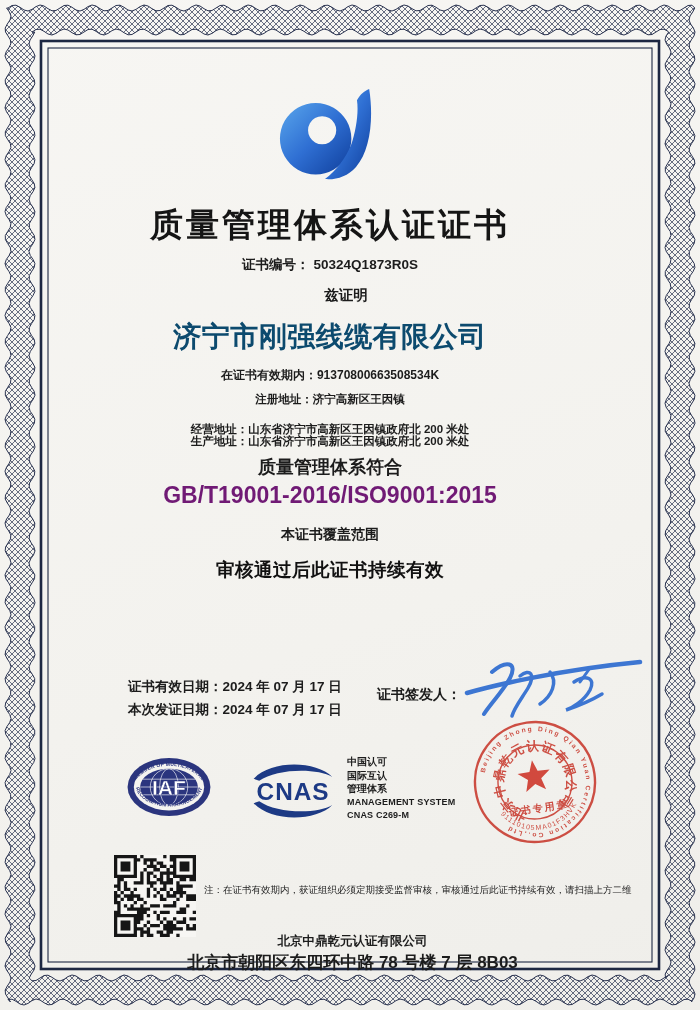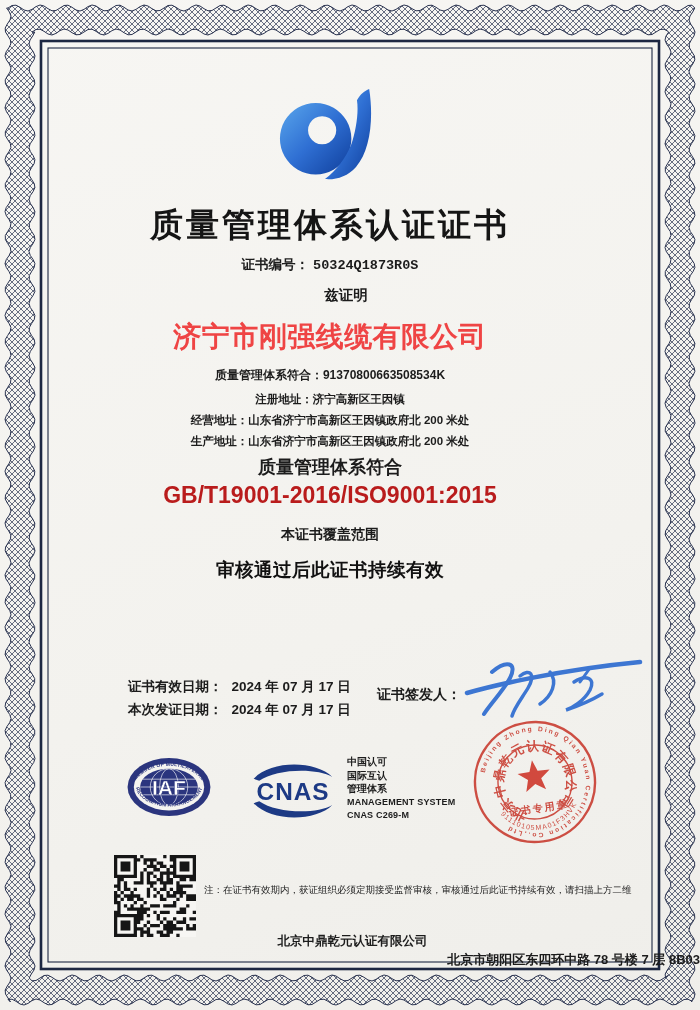--- a/index.html
+++ b/index.html
@@ -7,42 +7,42 @@
     width:700px;height:1010px;position:relative;overflow:hidden;
     background:linear-gradient(160deg,#f7f6f3 0%,#f3f2ee 60%,#efeeea 100%);
     font-family:"Liberation Sans","DejaVu Sans",sans-serif;
     color:#1c1c1c;
   }
   .abs{position:absolute;}
   .ctr{position:absolute;left:0;right:40px;text-align:center;}
   .ctrf{position:absolute;left:5px;right:0;text-align:center;}
   .title{top:203px;font-size:33px;font-weight:bold;letter-spacing:3px;color:#151515;}
   .certno{top:256px;font-size:13.5px;font-weight:600;}
-  .certno .val{margin-left:4px;font-family:Liberation Mono, monospace;}
+  .certno .val{margin-left:4px;}
   .certify{top:286px;font-size:14.5px;font-weight:600;padding-left:32px;}
-  .company{top:318px;font-size:28px;font-weight:bold;letter-spacing:0.5px;color:#ef4444;}
+  .company{top:318px;font-size:28px;font-weight:bold;letter-spacing:0.5px;color:#0c4a6e;}
   .credit{top:367px;font-size:12px;font-weight:bold;}
   .addr1{top:392px;}
-  .addr2{top:413px;}
+  .addr2{top:422px;}
   .addr3{top:434px;}
   .addr{font-size:11.5px;font-weight:bold;}
   .conform{top:455px;font-size:18px;font-weight:bold;}
-  .standard{top:482px;font-size:23px;font-weight:bold;letter-spacing:0px;color:#b91c1c;}
+  .standard{top:482px;font-size:23px;font-weight:bold;letter-spacing:0px;color:#701a75;}
   .scopehead{top:526px;font-size:14px;font-weight:bold;}
   .scope{top:557px;font-size:18.5px;font-weight:bold;letter-spacing:0.5px;color:#111;}
   .dates{position:absolute;left:128px;top:676px;}
   .date-row{display:flex;font-size:13.5px;font-weight:bold;line-height:22.5px;}
-  .date-row .dval{margin-left:9px;}
+  .date-row .dval{}
   .signer{position:absolute;left:377px;top:686px;font-size:14px;font-weight:bold;}
   .cnas-lines{position:absolute;left:347px;top:755px;line-height:13.5px;}
   .cnas-lines .cn{font-size:10px;font-weight:bold;}
   .cnas-lines .en{font-size:9px;font-weight:bold;letter-spacing:0.2px;}
   .note{position:absolute;left:204px;top:881px;width:440px;font-size:9.5px;line-height:17px;color:#222;}
   .org{top:933px;font-size:12.5px;font-weight:bold;}
-  .orgaddr{top:951px;font-size:13px;font-weight:600;text-align:right;}
+  .orgaddr{top:951px;font-size:17px;font-weight:600;}
   svg text{font-family:"Liberation Sans","DejaVu Sans",sans-serif;}
 </style>
 </head>
 <body>
 
 <svg class="abs" style="left:0;top:0" width="700" height="1010" viewBox="0 0 700 1010">
   <defs>
     <pattern id="xh" width="6" height="6" patternUnits="userSpaceOnUse">
       <path d="M0,0L6,6M6,0L0,6" stroke="#2a3350" stroke-width="0.7" fill="none"></path>
     </pattern>
@@ -68,21 +68,21 @@
 
 <div class="ctr certno">
   <span>证书编号：</span><span class="val">50324Q1873R0S</span>
 </div>
 
 <div class="ctr certify">兹证明</div>
 
 <div class="ctr company">济宁市刚强线缆有限公司</div>
 
 <div class="ctr credit">
-  <span>质量管理体系符合：</span><span>91370800663508534K</span>
+  <span>在证书有效期内：</span><span>91370800663508534K</span>
 </div>
 
 <div class="ctr addr addr1">
   <span>注册地址：</span><span>济宁高新区王因镇</span>
 </div>
 <div class="ctr addr addr2">
   <span>经营地址：</span><span>山东省济宁市高新区王因镇政府北 200 米处</span>
 </div>
 <div class="ctr addr addr3">
   <span>生产地址：</span><span>山东省济宁市高新区王因镇政府北 200 米处</span>

